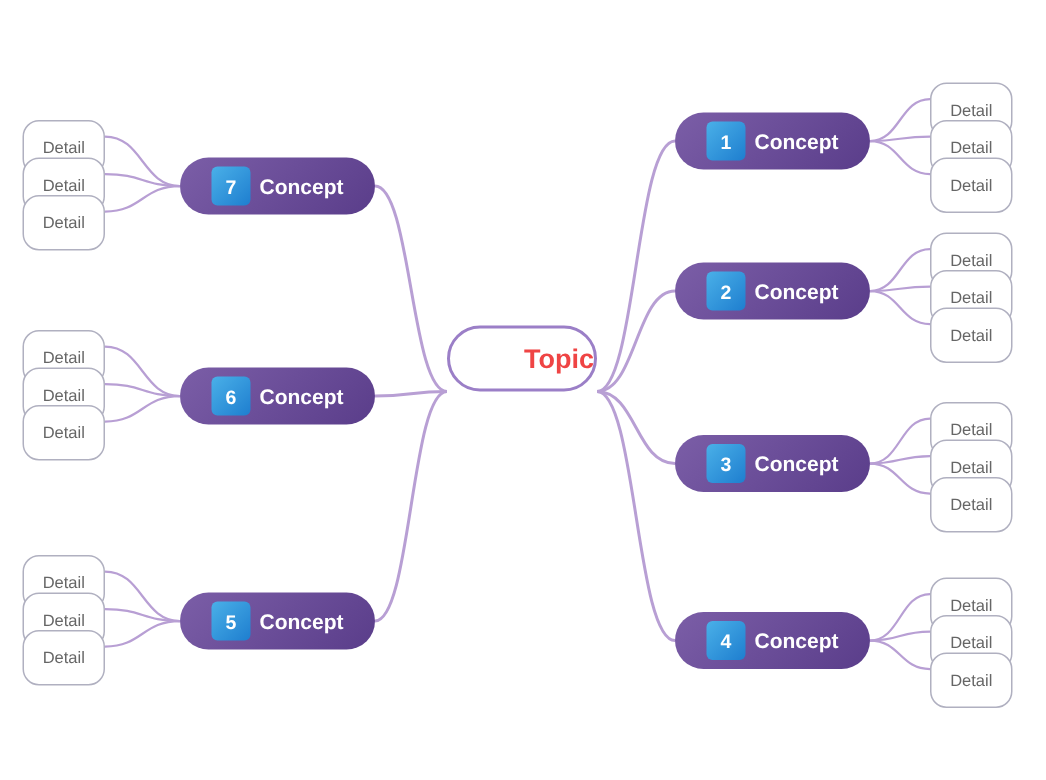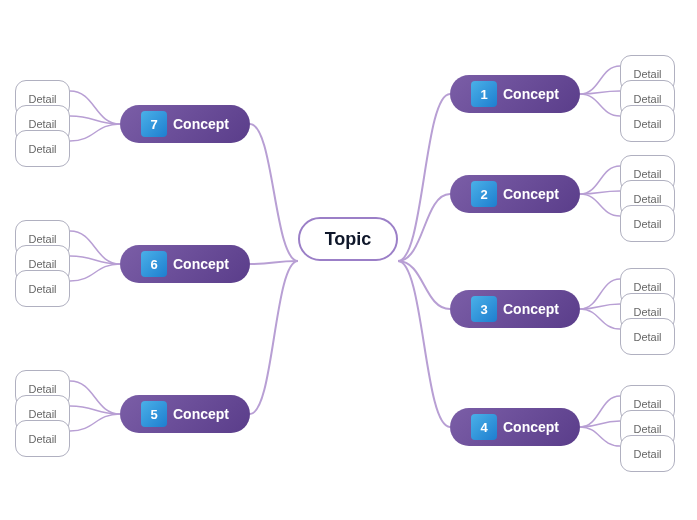--- a/index.html
+++ b/index.html
@@ -20,24 +20,24 @@
     }
     .topic-node {
       position: absolute;
       width: 100px;
       height: 44px;
       border-radius: 22px;
       border: 2px solid #9b7fc7;
       background: #fff;
       display: flex;
       align-items: center;
-      justify-content: center;
+      justify-content: flex-end;
       font-size: 18px;
       font-weight: bold;
-      color: #0f172a;
+      color: #ef4444;
       left: 298px;
       top: 239px;
       transform: translateY(-50%);
       z-index: 10;
     }
     .concept-node {
       position: absolute;
       width: 130px;
       height: 38px;
       border-radius: 19px;

